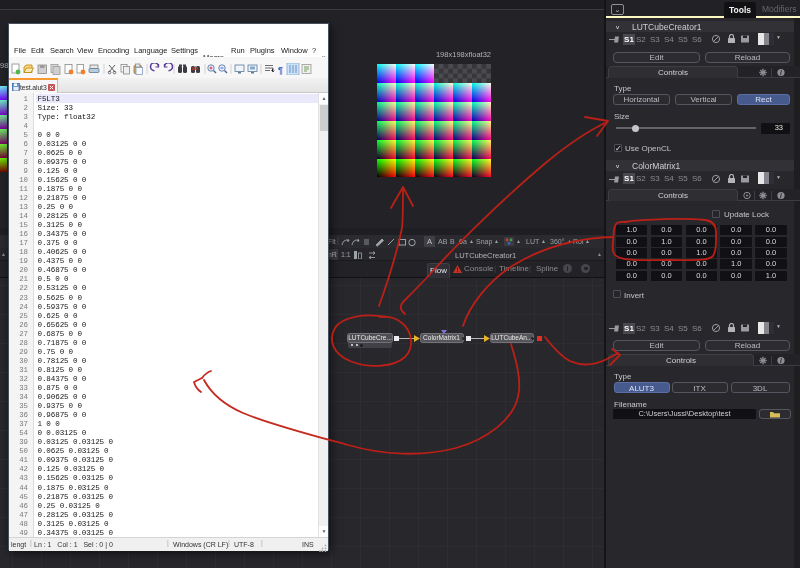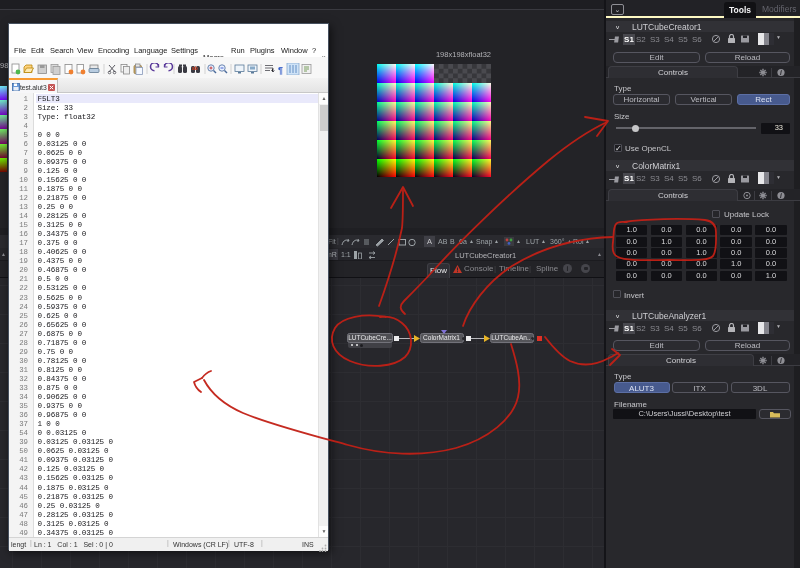--- a/index.html
+++ b/index.html
@@ -361,24 +361,20 @@
 <div class="vbox" style="left:79.5px;top:259.2px;width:31.7px;height:10.3px;line-height:10.3px;text-align:center">0.0</div>
 <div class="vbox" style="left:114.4px;top:259.2px;width:31.7px;height:10.3px;line-height:10.3px;text-align:center">1.0</div>
 <div class="vbox" style="left:149.2px;top:259.2px;width:31.7px;height:10.3px;line-height:10.3px;text-align:center">0.0</div>
 <div class="vbox" style="left:9.8px;top:270.6px;width:31.7px;height:10.3px;line-height:10.3px;text-align:center">0.0</div>
 <div class="vbox" style="left:44.7px;top:270.6px;width:31.7px;height:10.3px;line-height:10.3px;text-align:center">0.0</div>
 <div class="vbox" style="left:79.5px;top:270.6px;width:31.7px;height:10.3px;line-height:10.3px;text-align:center">0.0</div>
 <div class="vbox" style="left:114.4px;top:270.6px;width:31.7px;height:10.3px;line-height:10.3px;text-align:center">0.0</div>
 <div class="vbox" style="left:149.2px;top:270.6px;width:31.7px;height:10.3px;line-height:10.3px;text-align:center">1.0</div>
 <div class="cb" style="left:7px;top:290px;background:#26262a"></div>
 <div class="lbl" style="left:18px;top:290.5px">Invert</div>
-<div class="hdr" style="top:309.5px">
-      <span class="arr" style="transform:scaleY(0.75)">∨</span>
-      <span class="t">LUTCubeAnalyzer1</span>
-    </div>
 <div class="srow" style="top:322px">
   <svg class="abs" style="left:3px;top:3px" width="13" height="7">
         <path d="M0 3.5 h6" stroke="#9a9aa0" stroke-width="1"></path>
         <rect x="6" y="0.5" width="4" height="6" fill="#9a9aa0" transform="skewX(-8)"></rect>
       </svg>
   <div class="abs" style="left:17px;top:0.5px;width:12px;height:11px;background:#48484e;color:#fff;font-weight:bold;text-align:center;line-height:11px">S1</div>
   <span class="abs" style="left:30px;top:1.5px">S2</span>
       <span class="abs" style="left:44px;top:1.5px">S3</span>
       <span class="abs" style="left:58px;top:1.5px">S4</span>
       <span class="abs" style="left:72px;top:1.5px">S5</span>

